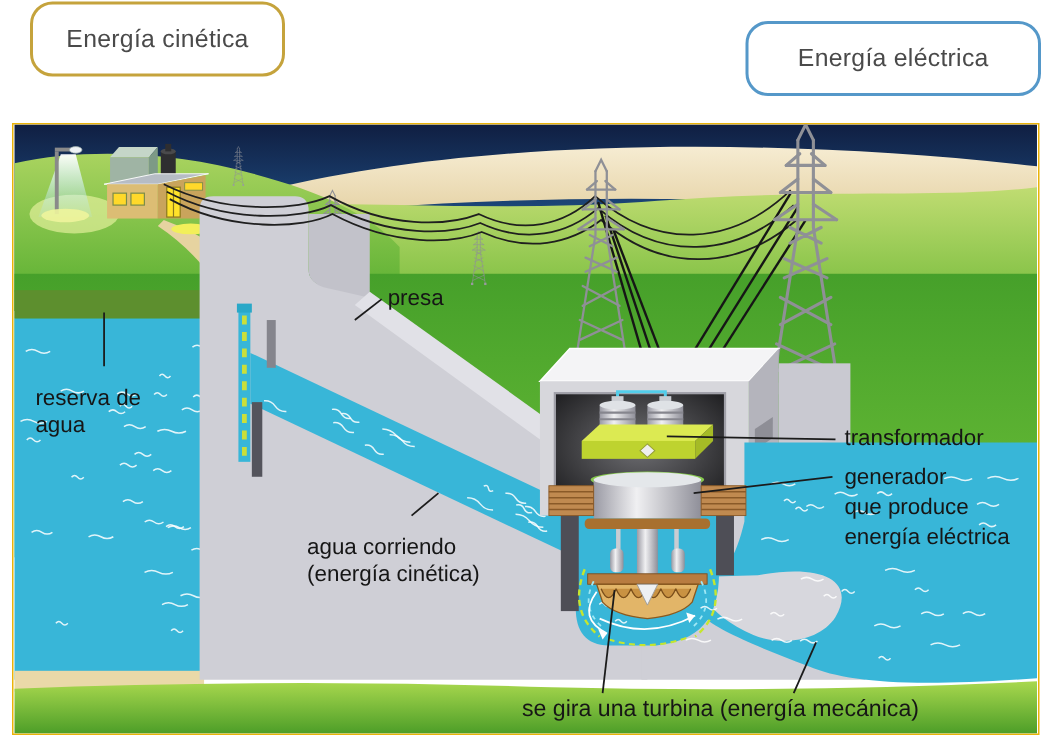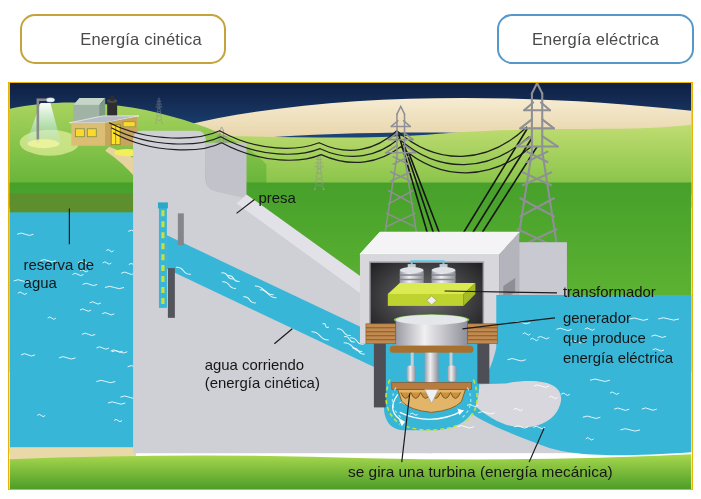--- a/index.html
+++ b/index.html
@@ -1,21 +1,21 @@
 <!DOCTYPE html>
 <html><head>
 <meta charset="utf-8">
 <style>
   html,body{margin:0;padding:0;background:#ffffff;}
   #stage{position:relative;width:701px;height:499px;background:#ffffff;overflow:hidden;
          font-family:"Liberation Sans", sans-serif;}
   .pill{position:absolute;background:#fff;border:2.5px solid #999;border-radius:15px;
         display:flex;align-items:center;justify-content:center;
         font-size:16.5px;color:#4a4a4a;letter-spacing:.2px;}
-  #pill-kinetic{left:20px;top:14px;width:166px;height:46px;padding-left:36px;}
+  #pill-kinetic{left:20px;top:1px;width:166px;height:46px;}
   #pill-mechanical{left:263px;top:12px;width:181px;height:50px;}
   #pill-electrical{left:497px;top:14px;width:193px;height:46px;}
   #illustration{position:absolute;left:8px;top:82px;width:685px;height:408px;
         border:1px solid #eab308;box-sizing:border-box;}
   svg{display:block;}
   .waves path{fill:none;stroke:rgba(255,255,255,.85);stroke-width:1;}
   .wire{fill:none;stroke:#1f1f1f;stroke-width:1.2;}
   .bundle{fill:none;stroke:#161616;stroke-width:1.6;}
   .lbl{font-family:"Liberation Sans",sans-serif;font-size:15px;fill:#161616;}
   .ptr{stroke:#1b1b1b;stroke-width:1.2;fill:none;}

